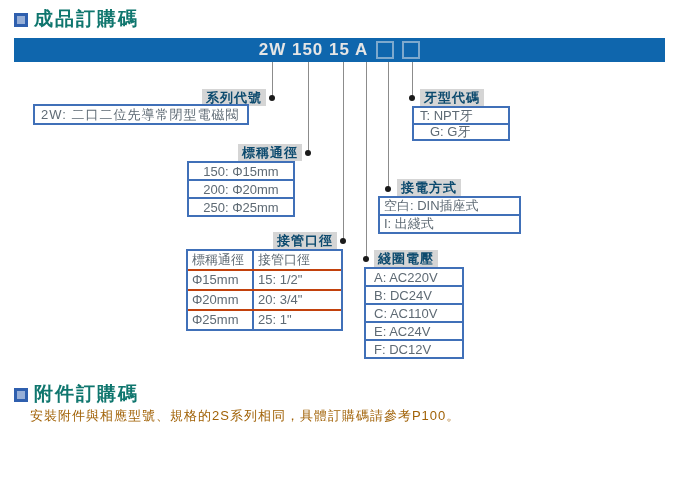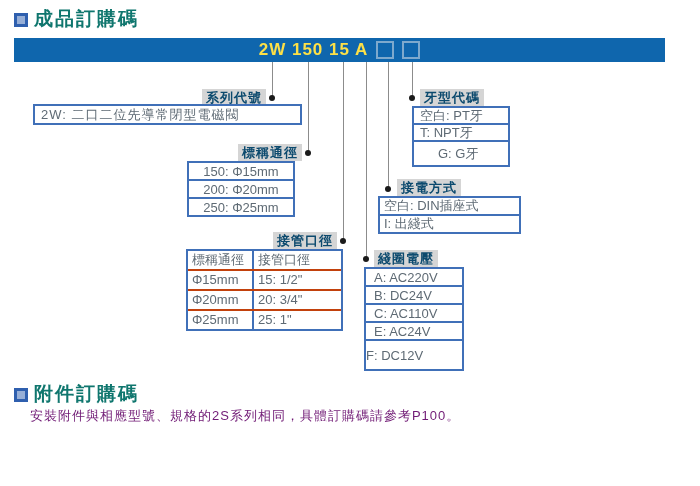--- a/index.html
+++ b/index.html
@@ -25,21 +25,21 @@
     font-size:19px;font-weight:bold;color:#0f766e;
     letter-spacing:2px;white-space:nowrap;
   }
   
   .banner{
     position:absolute;left:14px;top:38px;width:651px;height:24px;
     background:#0f66ad;
     display:flex;align-items:center;justify-content:center;
   }
   .banner-code{
-    color:#fde047;font-size:17px;font-weight:bold;letter-spacing:1px;
+    color:#e5e5e5;font-size:17px;font-weight:bold;letter-spacing:1px;
     white-space:nowrap;
   }
   .ph-box{
     display:inline-block;width:14px;height:14px;
     border:2px solid #7ea9cd;margin-left:8px;vertical-align:-2px;
   }
   
   .vline{position:absolute;width:1px;background:#8c8c8c;}
   .dot{position:absolute;width:6px;height:6px;border-radius:50%;background:#1a1a1a;
        transform:translate(-50%,-50%);}
@@ -72,21 +72,21 @@
   .prow:first-child{border-top:none;}
   .pcell{
     font-size:13px;color:#5e6a74;box-sizing:border-box;
     height:18px;line-height:18px;padding-left:4px;
     white-space:nowrap;overflow:hidden;
   }
   .pcell.c1{width:66px;border-right:2px solid #4070b8;}
   .pcell.c2{flex:1;}
   
   .note{
-    position:absolute;font-size:13px;color:#701a75;letter-spacing:1px;
+    position:absolute;font-size:13px;color:#a16207;letter-spacing:1px;
     white-space:nowrap;
   }
 </style>
 </head>
 <body>
 
 <div class="page">
 
   <span class="bullet-sq" style="left:14px;top:13px;"></span>
   <div class="h1" style="left:34px;top:6px;">成品訂購碼</div>
@@ -111,21 +111,21 @@
   <div class="dot" style="left:388px;top:189px;"></div>
   <div class="dot" style="left:412px;top:98px;"></div>
 
   <div class="glabel" style="right:434px;top:89px;">系列代號</div>
   <div class="glabel" style="right:398px;top:144px;">標稱通徑</div>
   <div class="glabel" style="right:363px;top:232px;">接管口徑</div>
   <div class="glabel" style="left:374px;top:250px;">綫圈電壓</div>
   <div class="glabel" style="left:397px;top:179px;">接電方式</div>
   <div class="glabel" style="left:420px;top:89px;">牙型代碼</div>
 
-  <div class="stack" style="left:33px;top:104px;width:269px;">
+  <div class="stack" style="left:33px;top:104px;width:216px;">
     <div class="vrow pad-l" style="height:21px;letter-spacing:1px;">2W: 二口二位先導常閉型電磁閥</div>
   </div>
 
   <div class="stack" style="left:187px;top:161px;width:108px;">
     <div class="vrow center-text" style="height:20px;">150: Φ15mm</div>
     <div class="vrow center-text" style="height:20px;">200: Φ20mm</div>
     <div class="vrow center-text" style="height:20px;">250: Φ25mm</div>
   </div>
 
   <div class="ptable" style="left:186px;top:249px;width:157px;">
@@ -145,31 +145,30 @@
       <div class="pcell c1">Φ25mm</div>
       <div class="pcell c2">25: 1"</div>
     </div>
   </div>
 
   <div class="stack" style="left:364px;top:267px;width:100px;">
     <div class="vrow" style="height:20px;padding-left:8px;">A: AC220V</div>
     <div class="vrow" style="height:20px;padding-left:8px;">B: DC24V</div>
     <div class="vrow" style="height:20px;padding-left:8px;">C: AC110V</div>
     <div class="vrow" style="height:20px;padding-left:8px;">E: AC24V</div>
-    <div class="vrow" style="height:32px;">F: DC12V</div>
+    <div class="vrow" style="height:20px;padding-left:8px;">F: DC12V</div>
   </div>
 
   <div class="stack" style="left:378px;top:196px;width:143px;">
     <div class="vrow" style="height:20px;padding-left:4px;">空白: DIN插座式</div>
     <div class="vrow" style="height:20px;padding-left:4px;">I: 出綫式</div>
   </div>
 
   <div class="stack" style="left:412px;top:106px;width:98px;">
-    <div class="vrow" style="height:19px;padding-left:6px;">空白: PT牙</div>
     <div class="vrow" style="height:19px;padding-left:6px;">T: NPT牙</div>
-    <div class="vrow" style="height:27px;padding-left:24px;">G: G牙</div>
+    <div class="vrow" style="height:18px;padding-left:16px;">G: G牙</div>
   </div>
 
   <span class="bullet-sq" style="left:14px;top:388px;"></span>
   <div class="h1" style="left:34px;top:381px;">附件訂購碼</div>
   <div class="note" style="left:30px;top:407px;">安裝附件與相應型號、規格的2S系列相同，具體訂購碼請參考P100。</div>
 
 </div>
 
 </body></html>

